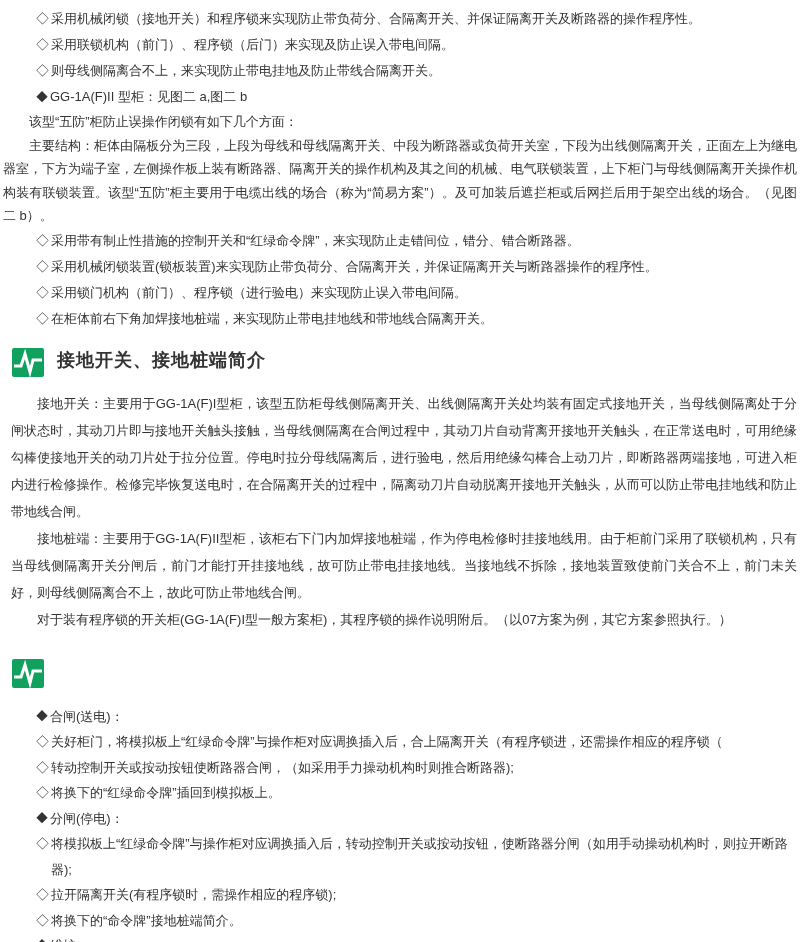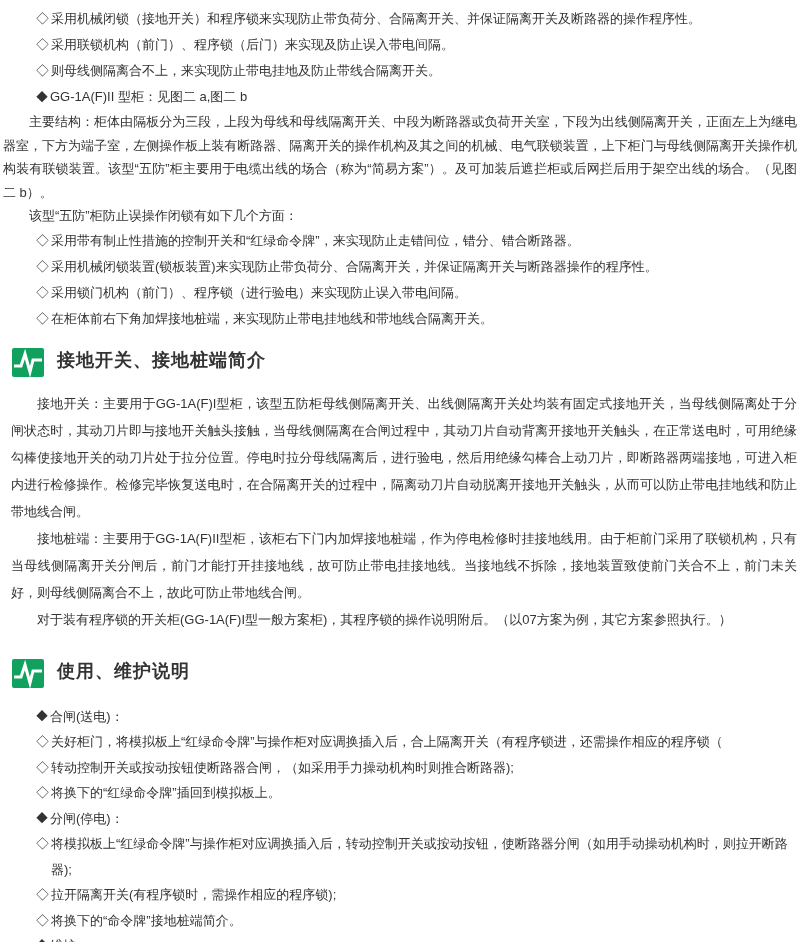--- a/index.html
+++ b/index.html
@@ -74,22 +74,22 @@
         <span class="marker">◇</span>
         <span class="t">则母线侧隔离合不上，来实现防止带电挂地及防止带线合隔离开关。</span>
       </div>
 
       <div class="li">
         <span class="marker filled">◆</span>
         <span class="t">GG-1A(F)II 型柜：见图二 a,图二 b</span>
       </div>
     </div>
 
+    <p class="para">该型“五防”柜防止误操作闭锁有如下几个方面：</p>
     <p class="para">主要结构：柜体由隔板分为三段，上段为母线和母线隔离开关、中段为断路器或负荷开关室，下段为出线侧隔离开关，正面左上为继电器室，下方为端子室，左侧操作板上装有断路器、隔离开关的操作机构及其之间的机械、电气联锁装置，上下柜门与母线侧隔离开关操作机构装有联锁装置。该型“五防”柜主要用于电缆出线的场合（称为“简易方案”）。及可加装后遮拦柜或后网拦后用于架空出线的场合。（见图二 b）。</p>
-    <p class="para">该型“五防”柜防止误操作闭锁有如下几个方面：</p>
 
     <div>
       <div class="li">
         <span class="marker">◇</span>
         <span class="t">采用带有制止性措施的控制开关和“红绿命令牌”，来实现防止走错间位，错分、错合断路器。</span>
       </div>
       <div class="li">
         <span class="marker">◇</span>
         <span class="t">采用机械闭锁装置(锁板装置)来实现防止带负荷分、合隔离开关，并保证隔离开关与断路器操作的程序性。</span>
       </div>
@@ -117,21 +117,20 @@
     <p class="para loose">接地桩端：主要用于GG-1A(F)II型柜，该柜右下门内加焊接地桩端，作为停电检修时挂接地线用。由于柜前门采用了联锁机构，只有当母线侧隔离开关分闸后，前门才能打开挂接地线，故可防止带电挂接地线。当接地线不拆除，接地装置致使前门关合不上，前门未关好，则母线侧隔离合不上，故此可防止带地线合闸。</p>
     <p class="para loose">对于装有程序锁的开关柜(GG-1A(F)I型一般方案柜)，其程序锁的操作说明附后。（以07方案为例，其它方案参照执行。）</p>
 
     <div class="sec-head sec2-head">
       <span class="icon">
         <svg width="32" height="29" viewBox="0 0 32 29" xmlns="http://www.w3.org/2000/svg">
           <rect x="0" y="0" width="32" height="29" rx="2" fill="#0fa15d"></rect>
           <path d="M2 18 L9 18 L13 6 L18 24 L21 12 L30 12" fill="none" stroke="#ffffff" stroke-width="3" stroke-linejoin="miter"></path>
         </svg>
       </span>
-      <span class="title">使用、维护说明</span>
     </div>
 
     <div class="ops">
       <div class="li">
         <span class="marker filled">◆</span>
         <span class="t">合闸(送电)：</span>
       </div>
       <div class="li">
         <span class="marker">◇</span>
         <span class="t">关好柜门，将模拟板上“红绿命令牌”与操作柜对应调换插入后，合上隔离开关（有程序锁进，还需操作相应的程序锁（</span>

